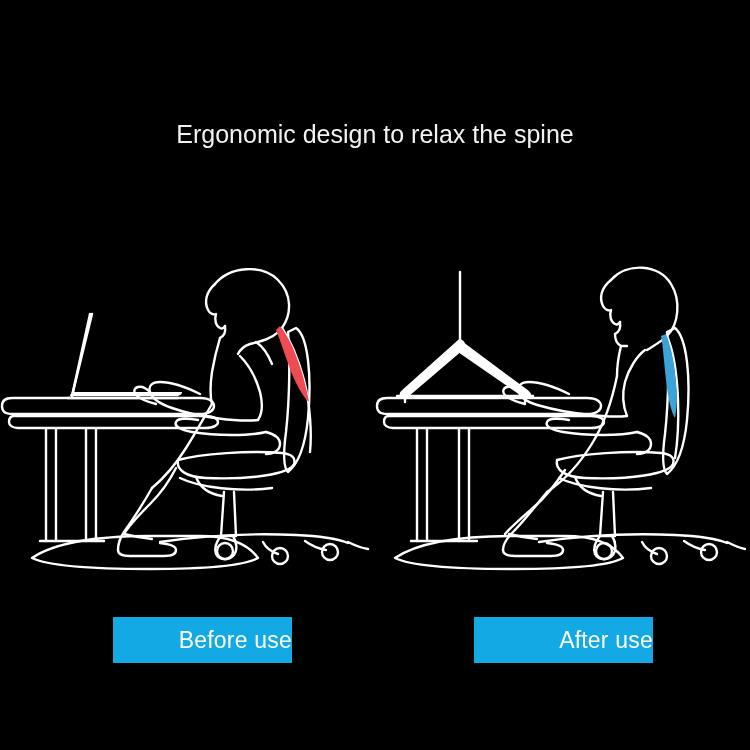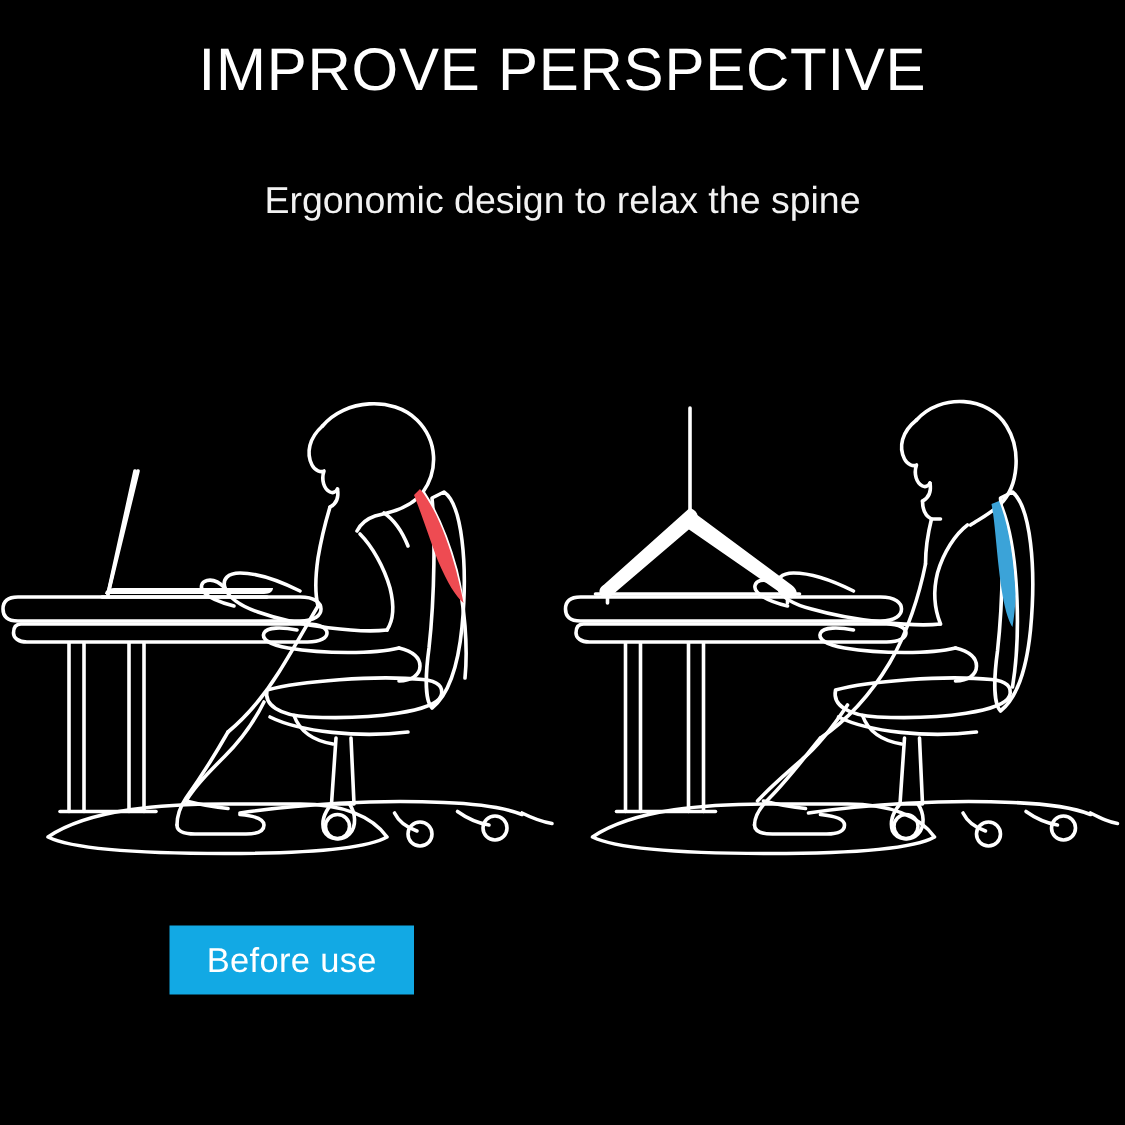--- a/index.html
+++ b/index.html
@@ -55,38 +55,38 @@
   .panel.left  { left: 0px; }
   .panel.right { left: 375px; }
   .panel svg { display: block; width: 100%; height: 100%; }
 
   
   .caption-btn {
     position: absolute;
     top: 617px;
     height: 46px;
     line-height: 46px;
-    text-align: center;
+    text-align: right;
     color: #ffffff;
     font-size: 23px;
     font-weight: 400;
     letter-spacing: 0.2px;
     white-space: nowrap;
     cursor: pointer;
     user-select: none;
+    padding-left: 16px;
   }
   .caption-btn.before { left: 113px; width: 163px; }
   .caption-btn.after  { left: 474px; width: 163px; }
 </style>
 </head>
 <body>
 
 <div id="stage">
 
-  <div class="title">IMPROVE PERSPECTIVE</div>
 
   <div class="subtitle">Ergonomic design to relax the spine</div>
 
   <div class="panel left">
     <svg viewBox="0 0 375 360" xmlns="http://www.w3.org/2000/svg">
       <g fill="none" stroke="#ffffff" stroke-width="2.4" stroke-linecap="round" stroke-linejoin="round">
 
         <g>
           <path d="M32 322 C 60 303, 110 300, 150 300 L 200 300 C 228 300, 248 308, 258 322 C 244 330, 200 333, 150 333 C 95 333, 48 330, 32 322 Z"></path>
         </g>
@@ -269,14 +269,17 @@
         <path d="M291 98 C 297 112, 301 136, 302 160 C 302 168, 301 176, 300 182
                  C 296 176, 293 162, 291 144 C 289 126, 288 110, 286 100 Z" fill="#3BA3D8" stroke="none"></path>
       </g>
     </svg>
   </div>
 
   <div class="caption-btn before" style="background:#12A9E4;">
     <span>Before use</span>
   </div>
 
+  <div class="caption-btn after" style="background:#12A9E4;">
+    <span>After use</span>
+  </div>
 
 </div>
 
 </body></html>

